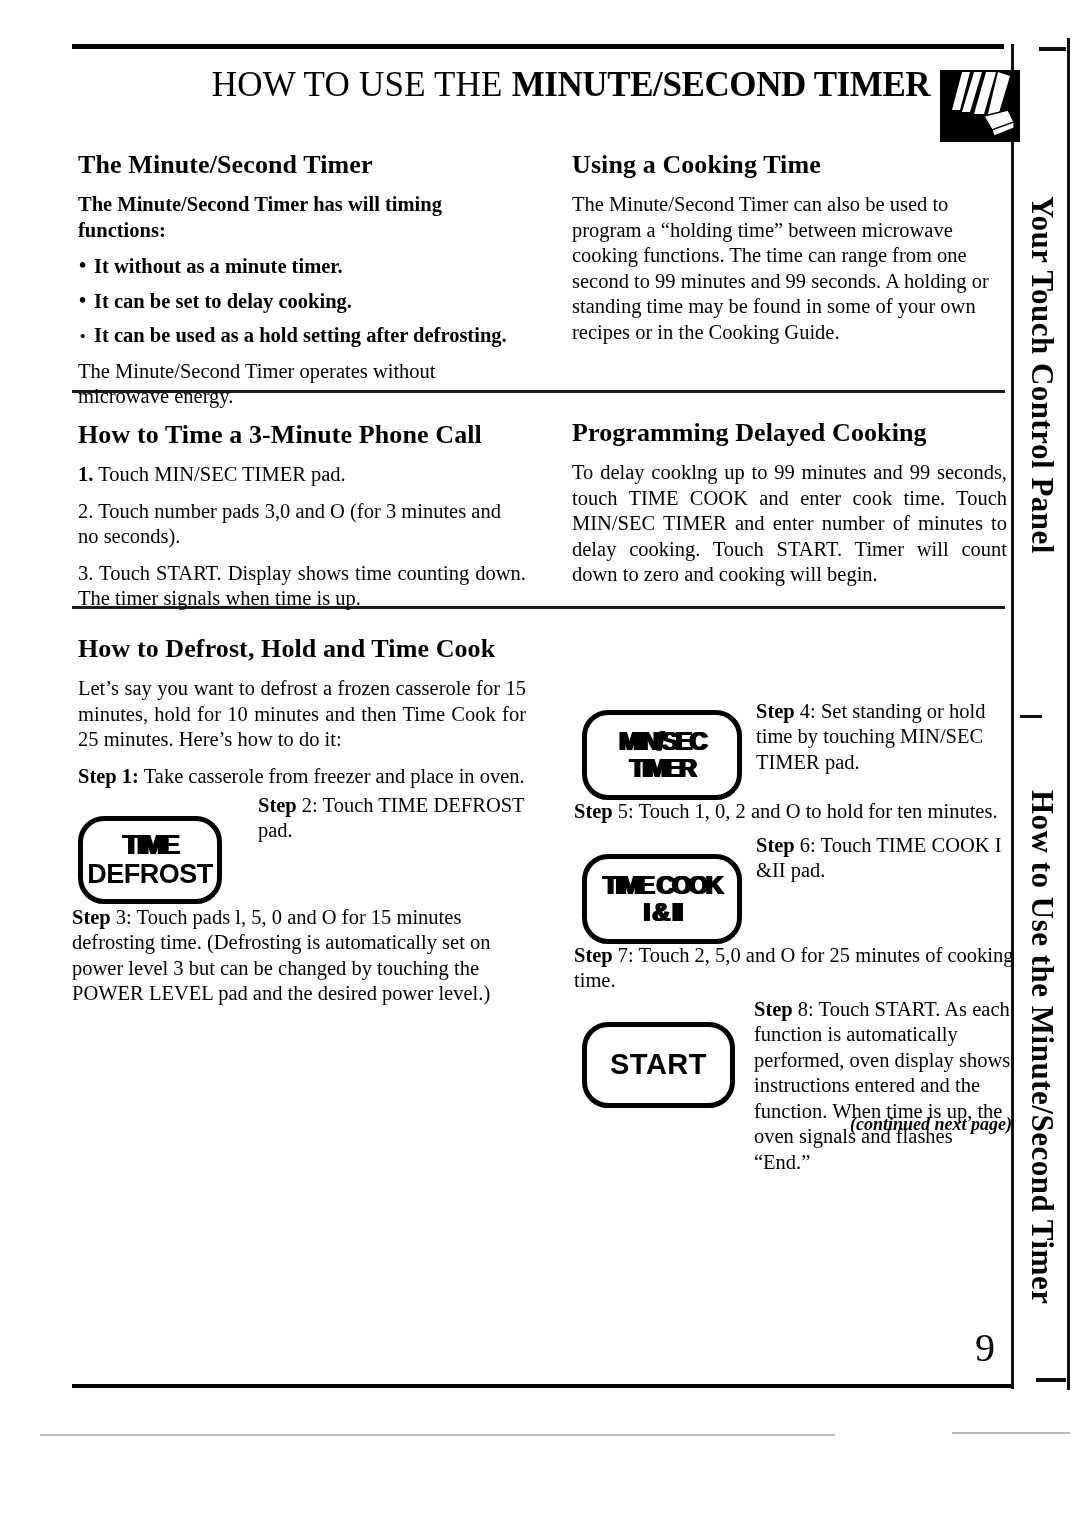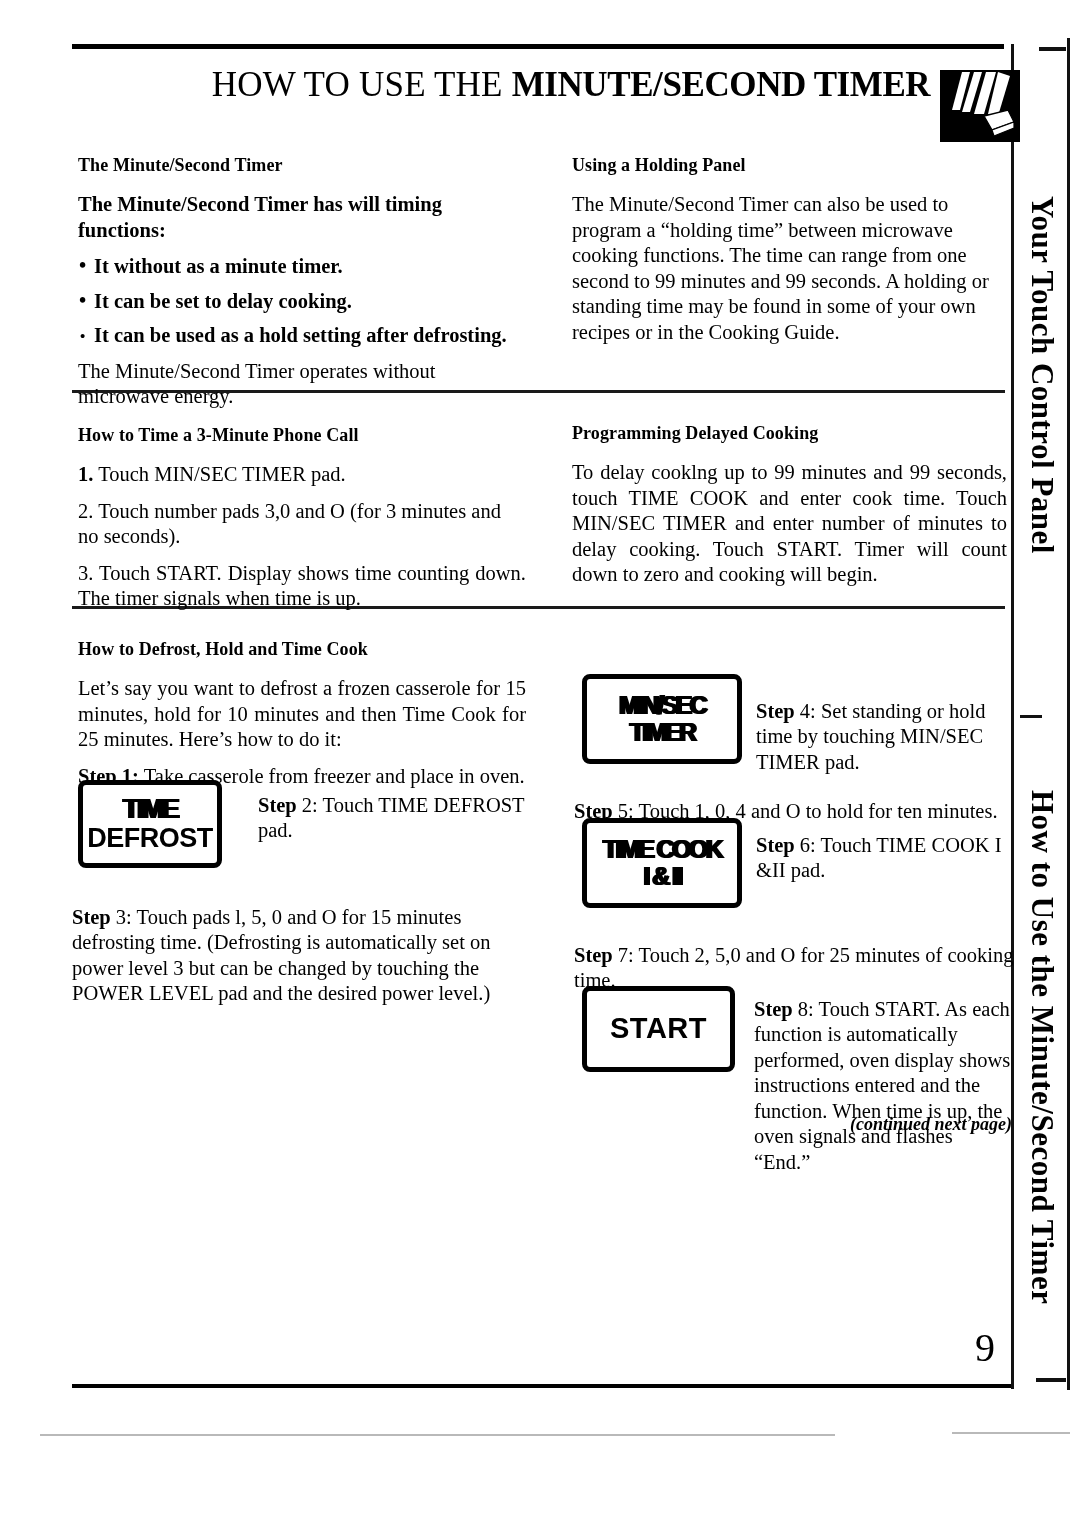--- a/index.html
+++ b/index.html
@@ -141,21 +141,21 @@
     width: 448px;
   }
   .col-right {
     position: absolute;
     left: 572px;
     width: 435px;
   }
 
   h2.sec-head {
     margin: 0 0 12px 0;
-    font-size: 18px;
+    font-size: 26px;
     font-weight: 700;
     line-height: 30px;
     letter-spacing: 0.1px;
   }
   p.body {
     margin: 0 0 11px 0;
     font-size: 20.5px;
     line-height: 25.5px;
   }
   p.body.jfy { text-align: justify; }
@@ -194,30 +194,31 @@
   
   #sec-timer   { top: 150px; }
   #sec-holding { top: 150px; }
   #sec-phone   { top: 420px; }
   #sec-delay   { top: 418px; }
   #sec-defrost { top: 634px; }
 
   
   .pad {
     border: 5px solid #000;
-    border-radius: 8px;
+    border-radius: 26px;
     background: #fff;
     display: flex;
     flex-direction: column;
     align-items: center;
     justify-content: center;
     font-family: "Liberation Sans", "DejaVu Sans", sans-serif;
     font-weight: 700;
     color: #000;
     box-sizing: border-box;
+    margin-top: 36px;
   }
   .pad .line {
     letter-spacing: -0.5px;
     line-height: 1.08;
     white-space: nowrap;
   }
   .pad .line.smudge {
     letter-spacing: -2.6px;
     text-shadow: 1.4px 0 0 #000, -1.2px 0 0 #000;
   }
@@ -389,21 +390,21 @@
     <p class="bodyb">The Minute/Second Timer has will timing functions:</p>
     <ul class="bullets">
       <li>It without as a minute timer.</li>
       <li>It can be set to delay cooking.</li>
       <li class="small-dot">It can be used as a hold setting after defrosting.</li>
     </ul>
     <p class="body">The Minute/Second Timer operates without microwave energy.</p>
   </div>
 
   <div class="col-right" id="sec-holding">
-    <h2 class="sec-head">Using a Holding Panel</h2>
+    <h2 class="sec-head">Using a Cooking Time</h2>
     <p class="body">The Minute/Second Timer can also be used to program a “holding time” between microwave cooking functions. The time can range from one second to 99 minutes and 99 seconds. A holding or standing time may be found in some of your own recipes or in the Cooking Guide.</p>
   </div>
 
   <div class="col-left" id="sec-phone">
     <h2 class="sec-head">How to Time a 3-Minute Phone Call</h2>
     <p class="body"><span class="stepnum">1.</span><span> Touch MIN/SEC TIMER pad.</span></p>
     <p class="body"><span>2.</span><span> Touch number pads 3,0 and O (for 3 minutes and no seconds).</span></p>
     <p class="body jfy"><span>3.</span><span> Touch START. Display shows time counting down. The timer signals when time is up.</span></p>
   </div>
 
@@ -424,21 +425,21 @@
   </div>
   <p class="step2-text"><span class="stepnum">Step</span><span> 2: Touch TIME DEFROST pad.</span></p>
 
   <p class="step3-text"><span class="stepnum">Step</span><span> 3: Touch pads l, 5, 0 and O for 15 minutes defrosting time. (Defrosting is automatically set on power level 3 but can be changed by touching the POWER LEVEL pad and the desired power level.)</span></p>
 
   <div class="pad pad-minsec">
     <span class="line smudge">MIN/SEC</span>
     <span class="line smudge">TIMER</span>
   </div>
   <p class="step4-text"><span class="stepnum">Step</span><span> 4: Set standing or hold time by touching MIN/SEC TIMER pad.</span></p>
-  <p class="step5-text"><span class="stepnum">Step</span><span> 5: Touch 1, 0, 4 and O to hold for ten minutes.</span></p>
+  <p class="step5-text"><span class="stepnum">Step</span><span> 5: Touch 1, 0, 2 and O to hold for ten minutes.</span></p>
 
   <div class="pad pad-timecook">
     <span class="line smudge">TIME COOK</span>
     <span class="line smudge">I &amp; II</span>
   </div>
   <p class="step6-text"><span class="stepnum">Step</span><span> 6: Touch TIME COOK I &amp;II pad.</span></p>
   <p class="step7-text"><span class="stepnum">Step</span><span> 7: Touch 2, 5,0 and O for 25 minutes of cooking time.</span></p>
 
   <div class="pad pad-start">
     <span class="line">START</span>

